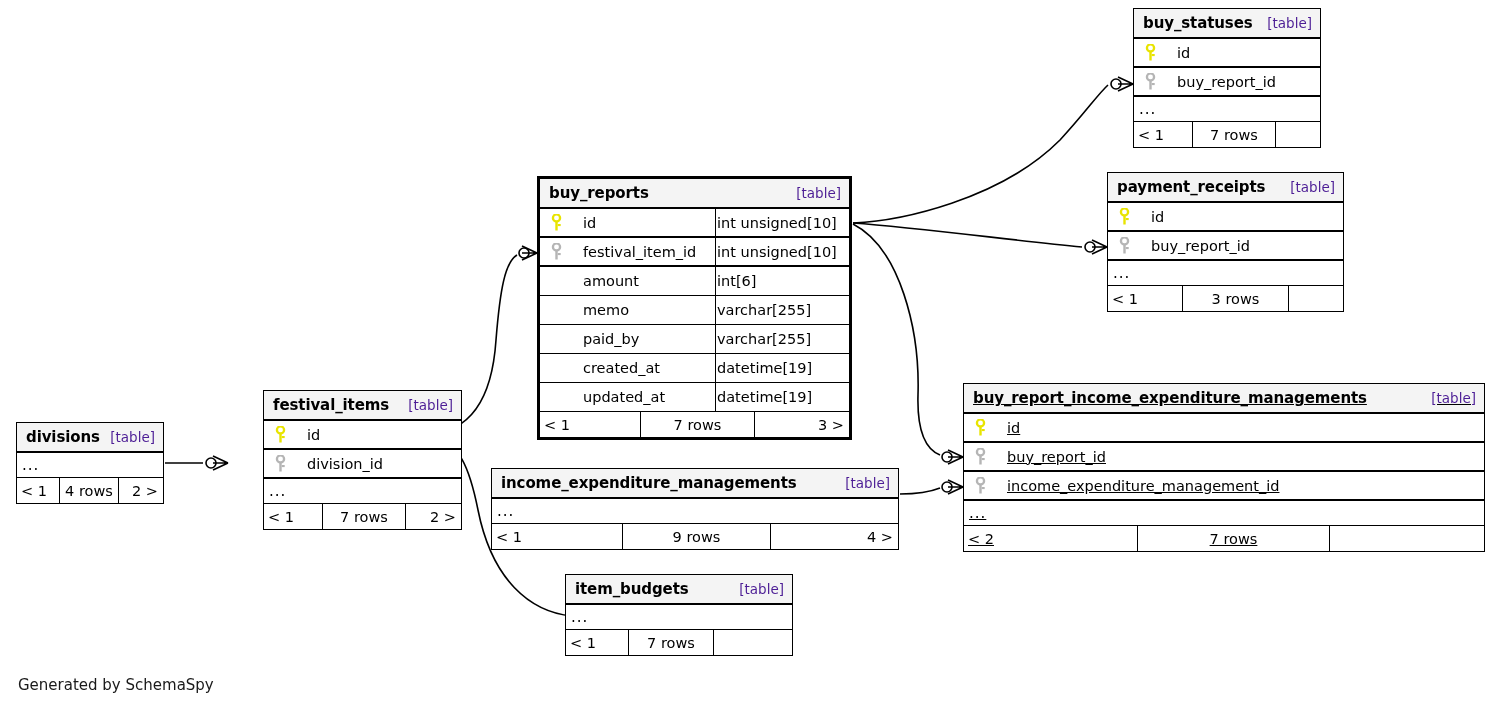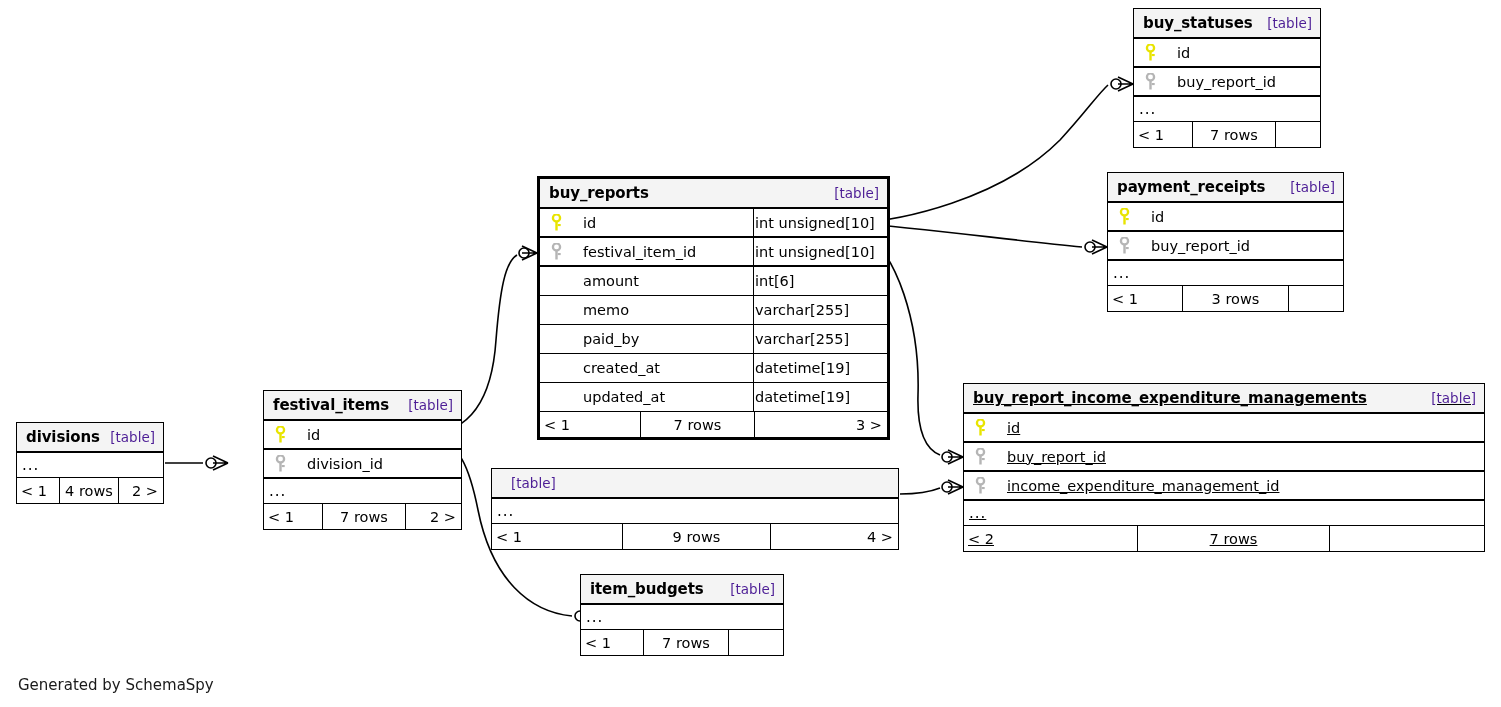--- a/index.html
+++ b/index.html
@@ -274,21 +274,21 @@
             <span class="colname indent">buy_report_id</span>
           </div>
         </div>
         <div class="tbl-ellipsis">...</div>
         <div class="tbl-foot">
           <div class="foot-cell foot-prev" style="width:74px">&lt; 1</div>
           <div class="foot-cell foot-mid" style="width:107px">3 rows</div>
           <div class="foot-cell foot-next" style="flex:1 1 auto"></div>
         </div>
       </div>
-      <div class="tbl focal" style="left: 537px; top: 176px; width: 353px;">
+      <div class="tbl focal" style="left: 537px; top: 176px; width: 315px;">
         <div class="tbl-head">
           <span class="tbl-title">buy_reports</span>
           <span class="tbl-tag">[table]</span>
         </div>
         <div class="tbl-row thickline">
           <div class="cell-name">
             <span class="keybox">
               <svg width="11" height="17" viewBox="0 0 11 17">
                 <circle cx="5.5" cy="4" r="3.6" fill="none" stroke="#e8e400" stroke-width="2.3"></circle>
                 <rect x="4.3" y="6.5" width="2.4" height="10" fill="#e8e400"></rect>
@@ -444,30 +444,31 @@
         </div>
         <div class="tbl-ellipsis">...</div>
         <div class="tbl-foot">
           <div class="foot-cell foot-prev" style="width:42px">&lt; 1</div>
           <div class="foot-cell foot-mid" style="width:60px">4 rows</div>
           <div class="foot-cell foot-next" style="flex:1 1 auto">2 &gt;</div>
         </div>
       </div>
       <div class="tbl" style="left: 491px; top: 468px; width: 408px;">
         <div class="tbl-head">
+          <span class="tbl-title">income_expenditure_managements</span>
           <span class="tbl-tag">[table]</span>
         </div>
         <div class="tbl-ellipsis">...</div>
         <div class="tbl-foot">
           <div class="foot-cell foot-prev" style="width:130px">&lt; 1</div>
           <div class="foot-cell foot-mid" style="width:149px">9 rows</div>
           <div class="foot-cell foot-next" style="flex:1 1 auto">4 &gt;</div>
         </div>
       </div>
-      <div class="tbl" style="left: 580px; top: 574px; width: 204px;">
+      <div class="tbl" style="left: 565px; top: 574px; width: 228px;">
         <div class="tbl-head">
           <span class="tbl-title">item_budgets</span>
           <span class="tbl-tag">[table]</span>
         </div>
         <div class="tbl-ellipsis">...</div>
         <div class="tbl-foot">
           <div class="foot-cell foot-prev" style="width:62px">&lt; 1</div>
           <div class="foot-cell foot-mid" style="width:86px">7 rows</div>
           <div class="foot-cell foot-next" style="flex:1 1 auto"></div>
         </div>

